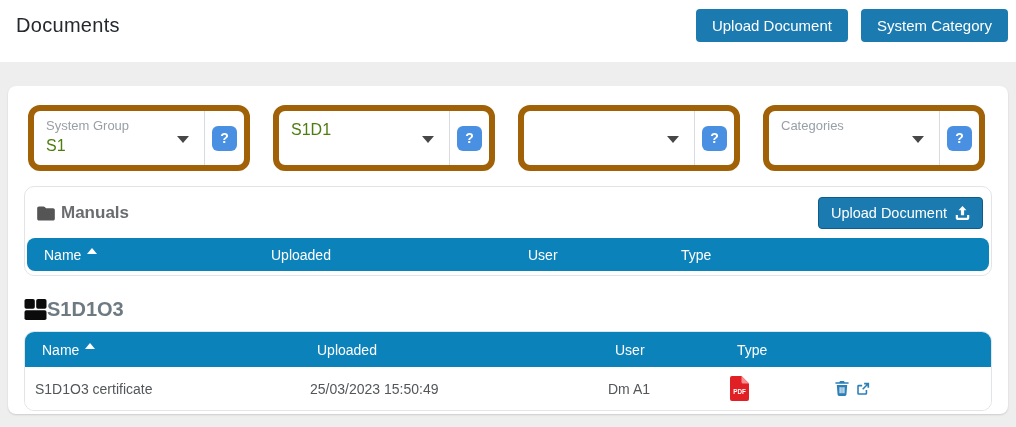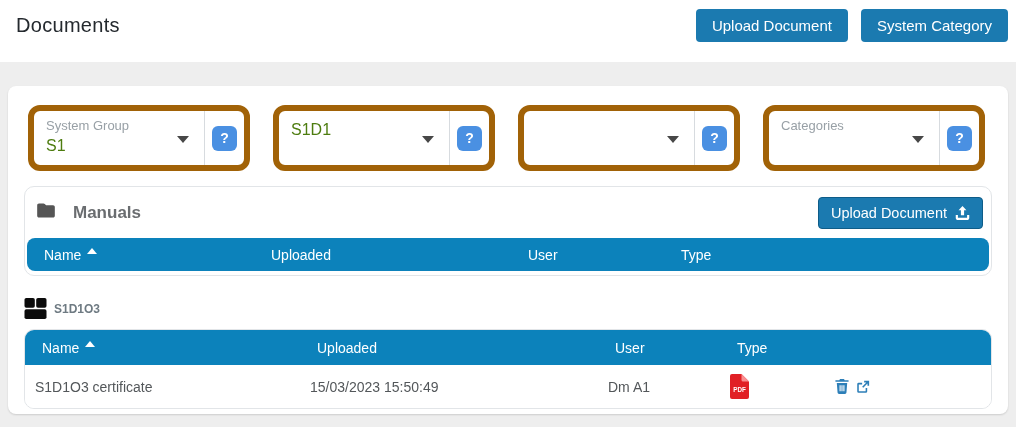--- a/index.html
+++ b/index.html
@@ -32,33 +32,33 @@
            border-top:7px solid #474747; }
   .filter-help { width:40px; border-left:1px solid #d7dbdf; display:flex;
                  align-items:center; justify-content:center; }
   .help-btn { width:25px; height:25px; border:none; border-radius:6px; background:#4a90e2;
               color:#fff; font-size:14px; font-weight:bold; font-family:inherit; cursor:pointer; padding:0; }
   
   .card { border:1px solid #e2e5e8; border-radius:10px; background:#fff; }
   .manuals-card { padding:0 2px 3px; height:90px; }
   .card-head { display:flex; align-items:center; justify-content:space-between;
                padding:10px 6px 9px 10px; }
-  .card-title { display:flex; align-items:flex-start; gap:18px; font-size:17px; font-weight:bold; color:#6a6d70; }
+  .card-title { display:flex; align-items:center; gap:6px; font-size:17px; font-weight:bold; color:#6a6d70; }
   .upload-btn { display:flex; align-items:center; gap:8px; background:#1b7ab0; border:1px solid #0e5c88;
                 color:#fff; border-radius:4px; height:32px; padding:0 12px; font-size:14.5px;
                 font-family:inherit; cursor:pointer; }
   .thead { background:#0c82bb; color:#fff; display:grid; align-items:center; font-size:14px; }
   .manuals-thead { height:33px; border-radius:8px; grid-template-columns:227px 257px 153px 1fr; }
   .org-thead { height:35px; grid-template-columns:275px 298px 122px 105px 1fr; }
   .th { padding-left:17px; cursor:pointer; display:flex; align-items:center; height:100%; }
   .sort-asc { width:0; height:0; border-left:5px solid transparent; border-right:5px solid transparent;
               border-bottom:6px solid #fff; margin-left:6px; margin-bottom:8px; }
   
-  .section-head { display:flex; align-items:center; gap:7px; margin:22px 0 10px 0;
-                  font-size:12px; font-weight:bold; color:#6e7a82; }
+  .section-head { display:flex; align-items:center; margin:22px 0 10px 0;
+                  font-size:20px; font-weight:bold; color:#6e7a82; }
   
   .table-card { overflow:hidden; padding:0; }
   .trow { display:grid; grid-template-columns:275px 298px 122px 105px 1fr; align-items:center;
           height:43px; font-size:14px; color:#53575a; background:#fff; }
   .td { padding-left:10px; display:flex; align-items:center; }
   .actions { gap:7px; }
   .icon-btn { background:none; border:none; padding:0; cursor:pointer; display:flex; align-items:center; }
 </style>
 </head>
 <body>
@@ -161,21 +161,21 @@
           <span>Name</span>
           <span class="sort-asc"></span>
         </div>
         <div class="th">Uploaded</div>
         <div class="th">User</div>
         <div class="th">Type</div>
         <div class="th"></div>
       </div>
       <div class="trow">
         <div class="td">S1D1O3 certificate</div>
-        <div class="td">15/03/2023 15:50:49</div>
+        <div class="td">25/03/2023 15:50:49</div>
         <div class="td">Dm A1</div>
         <div class="td">
           <span style="display:flex;">
             <svg width="19" height="25" viewBox="0 0 19 25">
               <path d="M2 0h9.5L19 7.5V23a2 2 0 0 1-2 2H2a2 2 0 0 1-2-2V2a2 2 0 0 1 2-2z" fill="#e12025"></path>
               <path d="M11.5 0L19 7.5h-6a1.5 1.5 0 0 1-1.5-1.5z" fill="#f98e90"></path>
               <text x="9.5" y="17.5" text-anchor="middle" font-size="6.3" font-weight="bold" fill="#fff" font-family="Liberation Sans, sans-serif">PDF</text>
             </svg>
           </span>
         </div>

